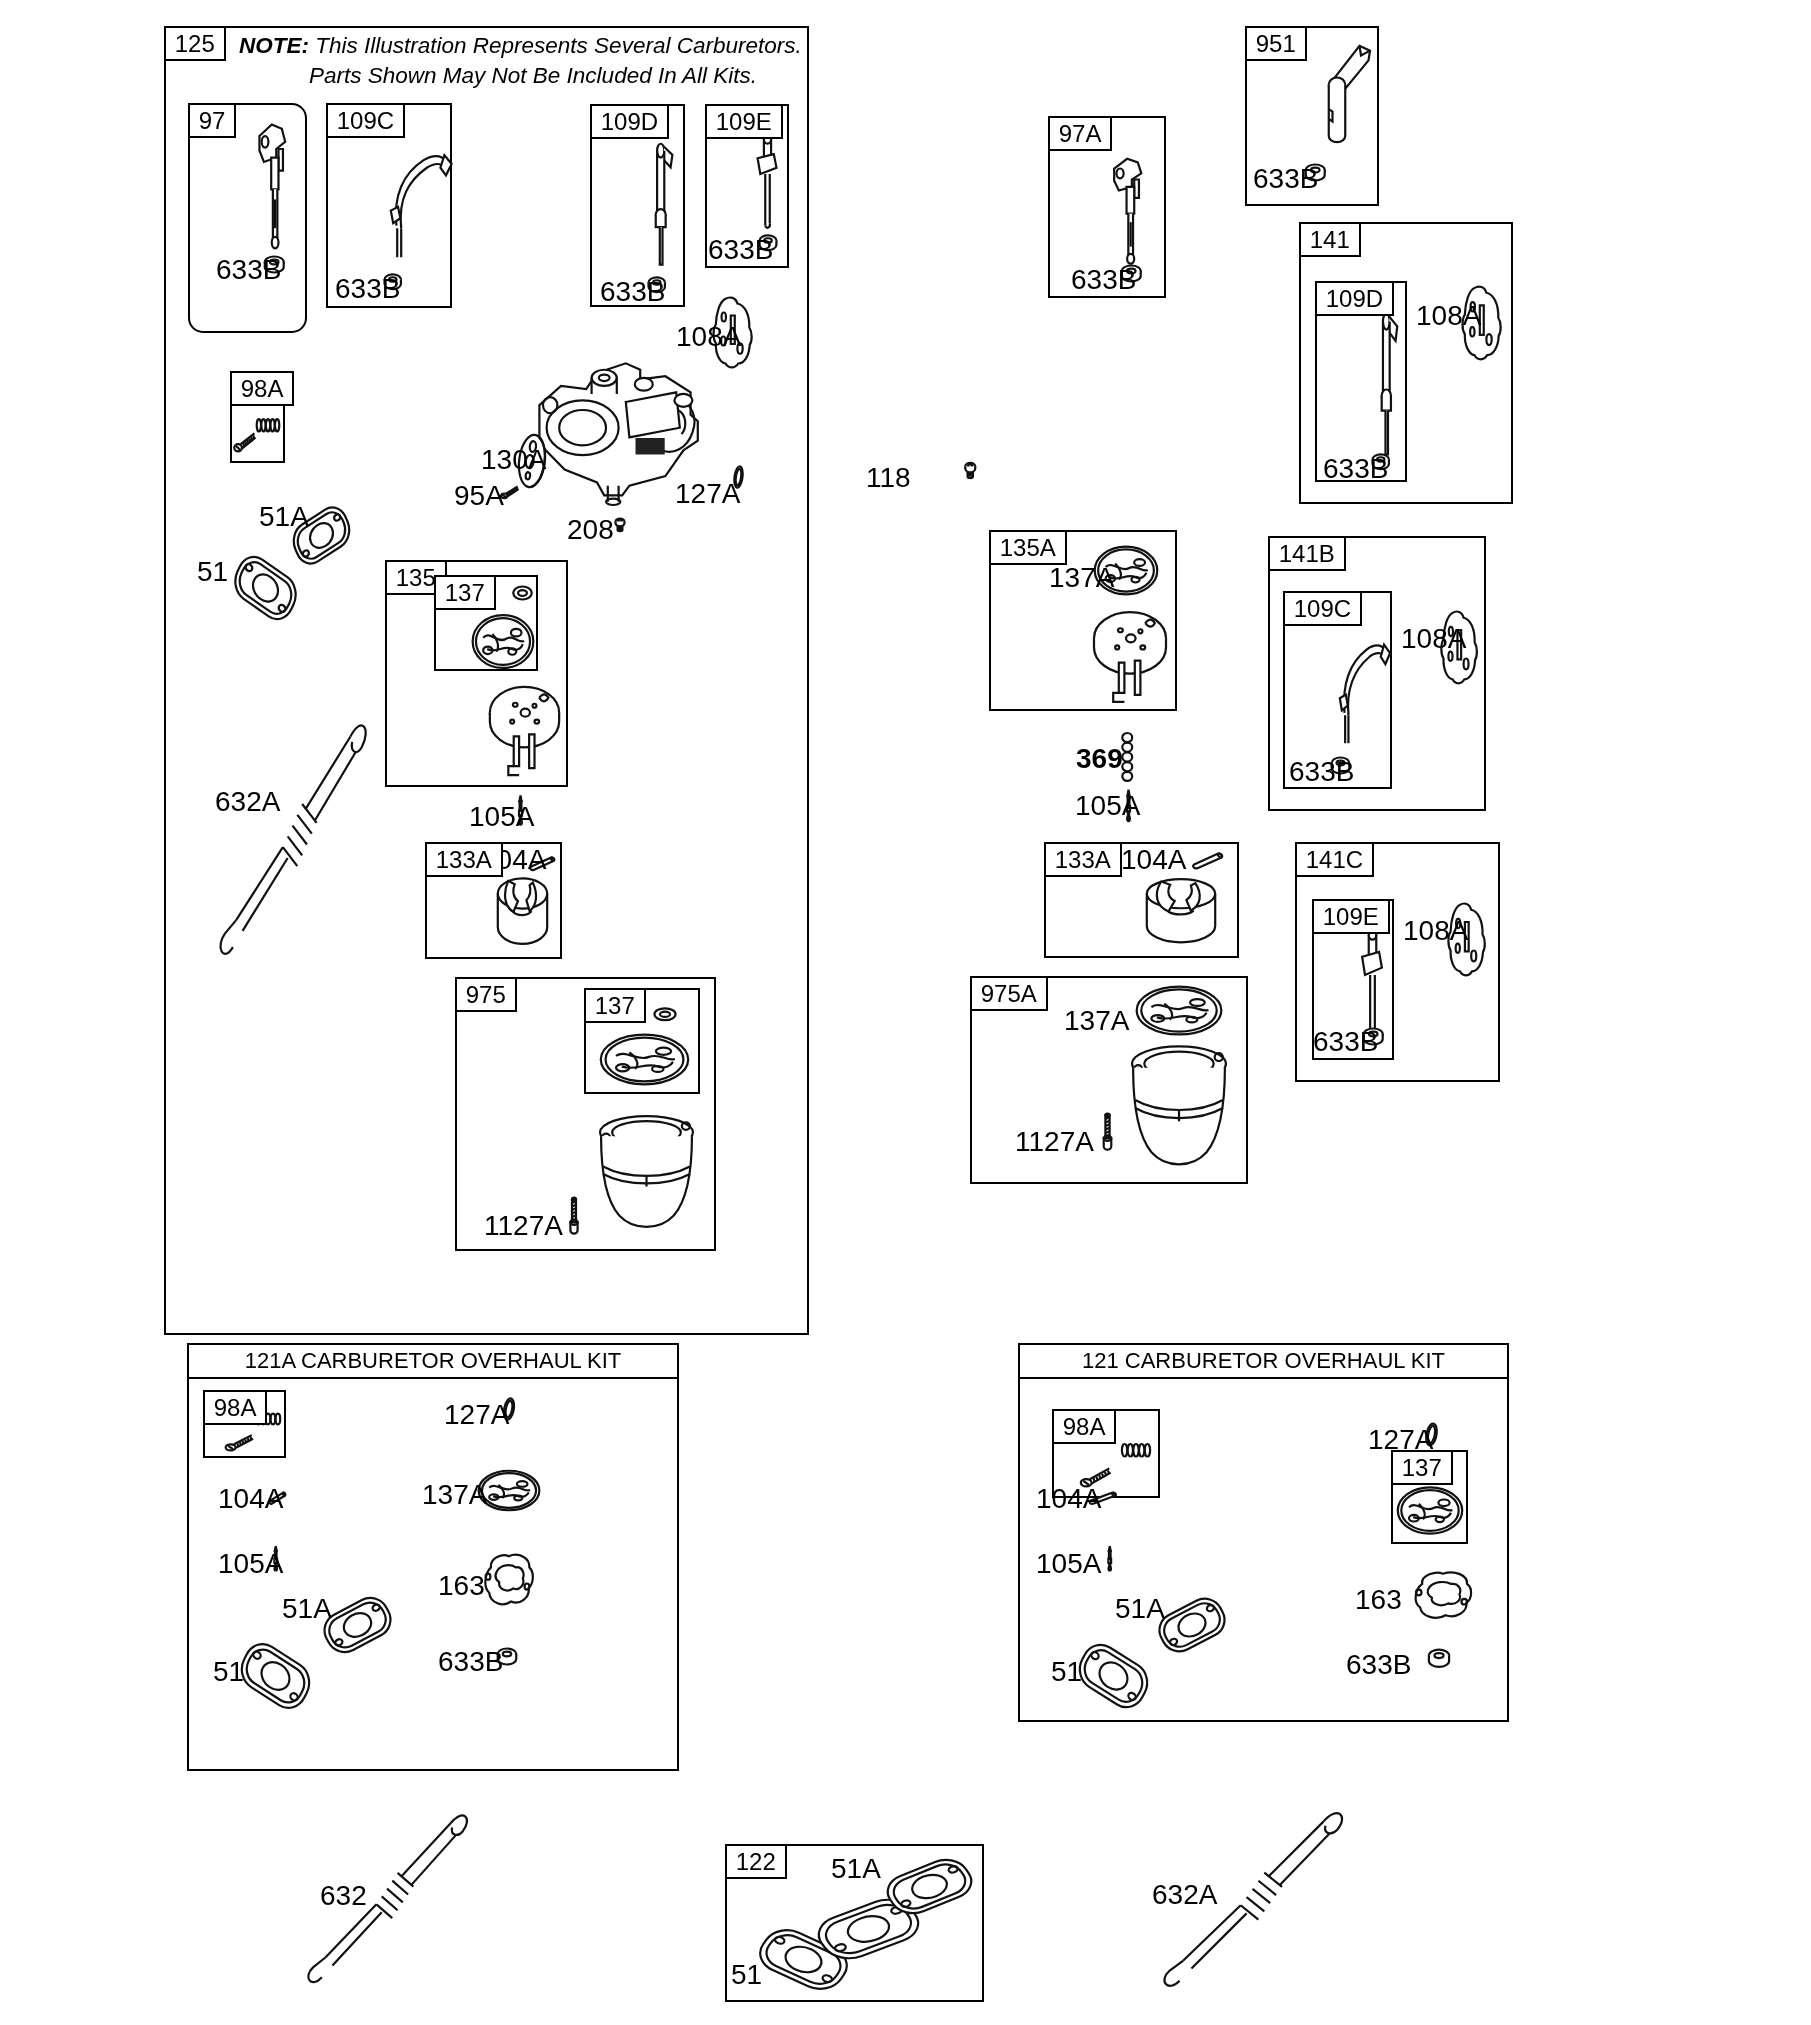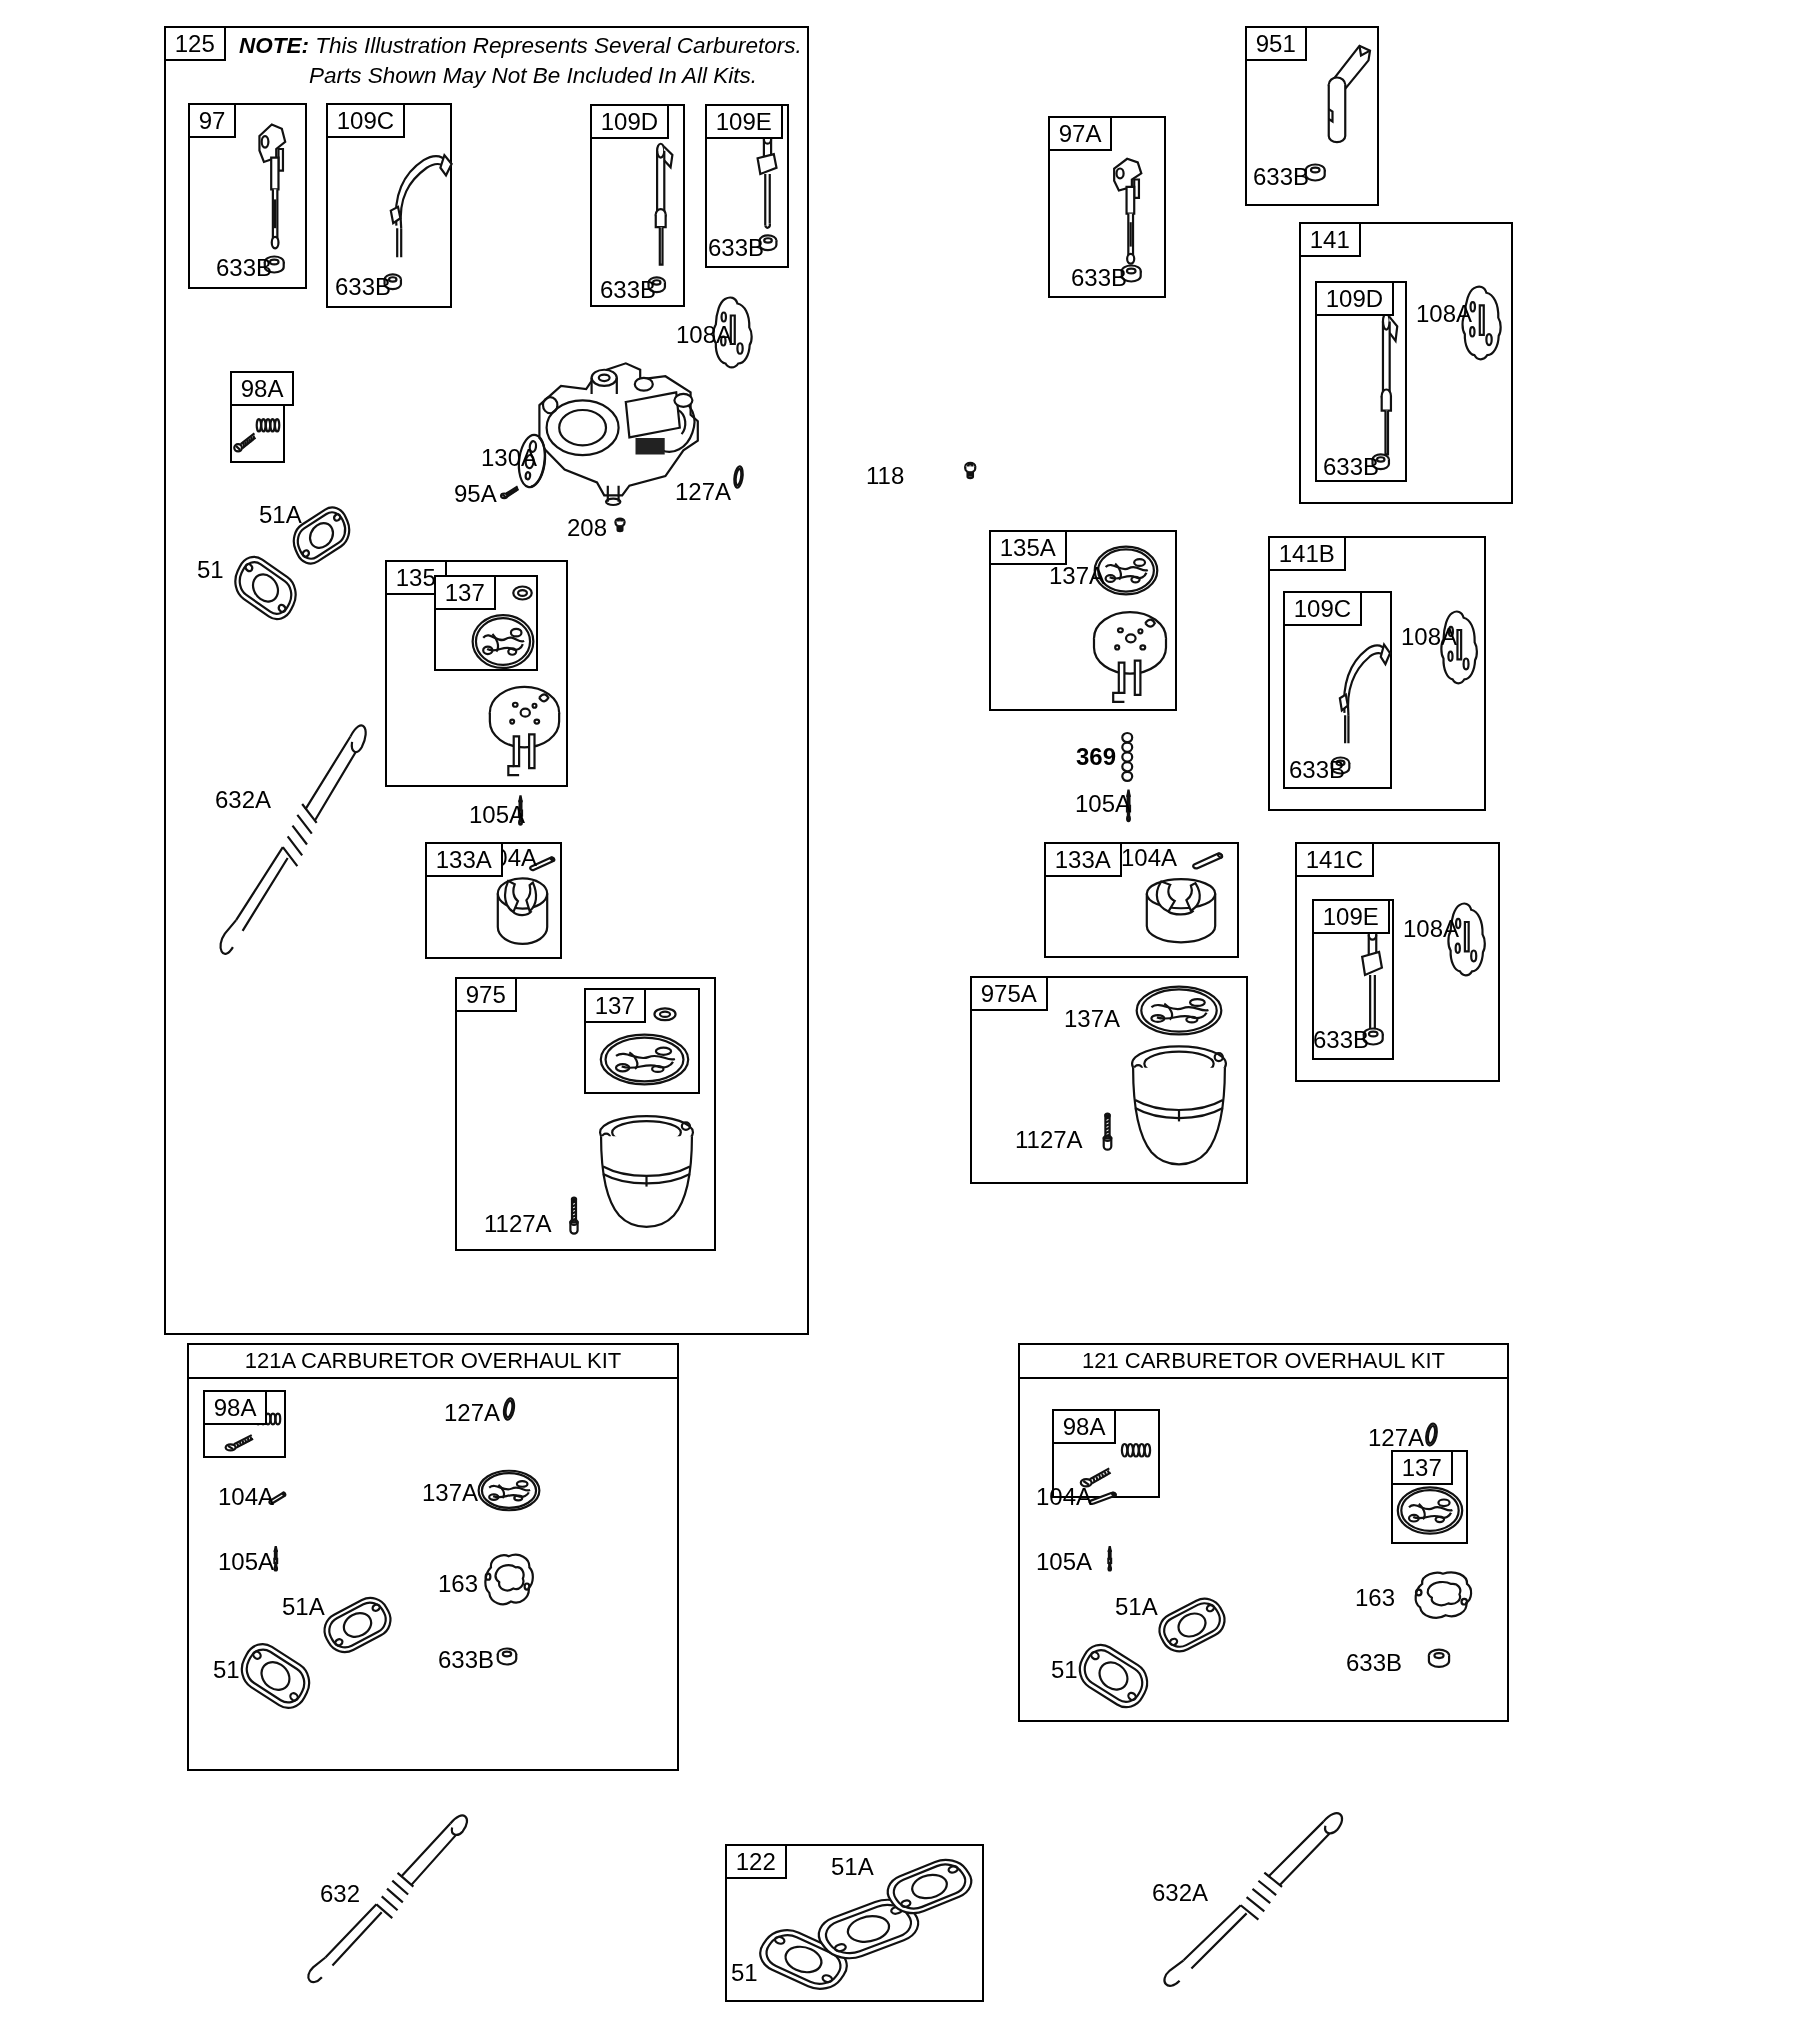--- a/index.html
+++ b/index.html
@@ -1,40 +1,40 @@
 <!DOCTYPE html>
 <html style="font-size:12px"><head>
 <meta charset="utf-8">
 <style>
   html,body{margin:0;padding:0;background:#fff;}
   .canvas{position:relative;width:1811px;height:2025px;background:#fff;color:#000;
           font-family:"Liberation Sans",sans-serif;overflow:hidden;}
   .frame{position:absolute;border:2.3px solid #000;background:transparent;box-sizing:border-box;}
   .tag{position:absolute;left:-2.3px;top:-2.3px;border:2.3px solid #000;background:#fff;
        padding:3px 9px;font-size:24px;line-height:1.05;white-space:nowrap;z-index:5;}
-  .plabel{position:absolute;font-size:24px;line-height:1;white-space:nowrap;z-index:4;}
+  .plabel{position:absolute;font-size:28px;line-height:1;white-space:nowrap;z-index:4;}
   .part{position:absolute;z-index:3;}
   .part svg{width:100%;height:100%;display:block;overflow:visible;}
   .note{position:absolute;font-size:22.5px;font-style:italic;white-space:nowrap;z-index:4;}
   .note b{font-weight:bold;}
   .hdr{position:absolute;left:0;top:0;right:0;height:31.5px;border-bottom:2.3px solid #000;
        display:flex;align-items:center;justify-content:center;font-size:22px;letter-spacing:0px;}
 </style>
 </head>
 <body>
 
 <div class="canvas">
 
   <div class="frame" style="left:164px;top:26px;width:645px;height:1309px;">
     <div class="tag">125</div>
   </div>
   <div class="note" style="left:239px;top:33px;"><b><span>NOTE:</span></b><span> This Illustration Represents Several Carburetors.</span></div>
   <div class="note" style="left:309px;top:63px;">Parts Shown May Not Be Included In All Kits.</div>
 
-  <div class="frame" style="left:188px;top:103px;width:119px;height:186px;">
+  <div class="frame" style="left:188px;top:103px;width:119px;height:230px;border-radius:15px;">
     <div class="tag">97</div>
   </div>
   <div class="part" style="left:246px;top:113px;width:56px;height:144px;">
       <svg viewBox="0 0 100 100" preserveAspectRatio="none" xmlns="http://www.w3.org/2000/svg">
         <path d="M24,16 L46,8 L64,11 L70,20 L54,25 L54,31 L32,34 L24,26 Z" fill="#fff" vector-effect="non-scaling-stroke" stroke="#111" stroke-width="2.2"></path>
         <ellipse cx="34" cy="20" rx="6" ry="4" vector-effect="non-scaling-stroke" stroke="#111" stroke-width="2.2" fill="none"></ellipse>
         <path d="M58,25 L66,25 L66,40 L58,40 Z" fill="#fff" vector-effect="non-scaling-stroke" stroke="#111" stroke-width="2.2"></path>
         <rect x="45" y="31" width="13" height="22" fill="#fff" vector-effect="non-scaling-stroke" stroke="#111" stroke-width="2.2"></rect>
         <path d="M48,53 L48,88 L56,88 L56,53" fill="#fff" vector-effect="non-scaling-stroke" stroke="#111" stroke-width="2.2"></path>
         <path d="M52,60 L52,80" vector-effect="non-scaling-stroke" stroke="#111" stroke-width="2.2" fill="none"></path>

